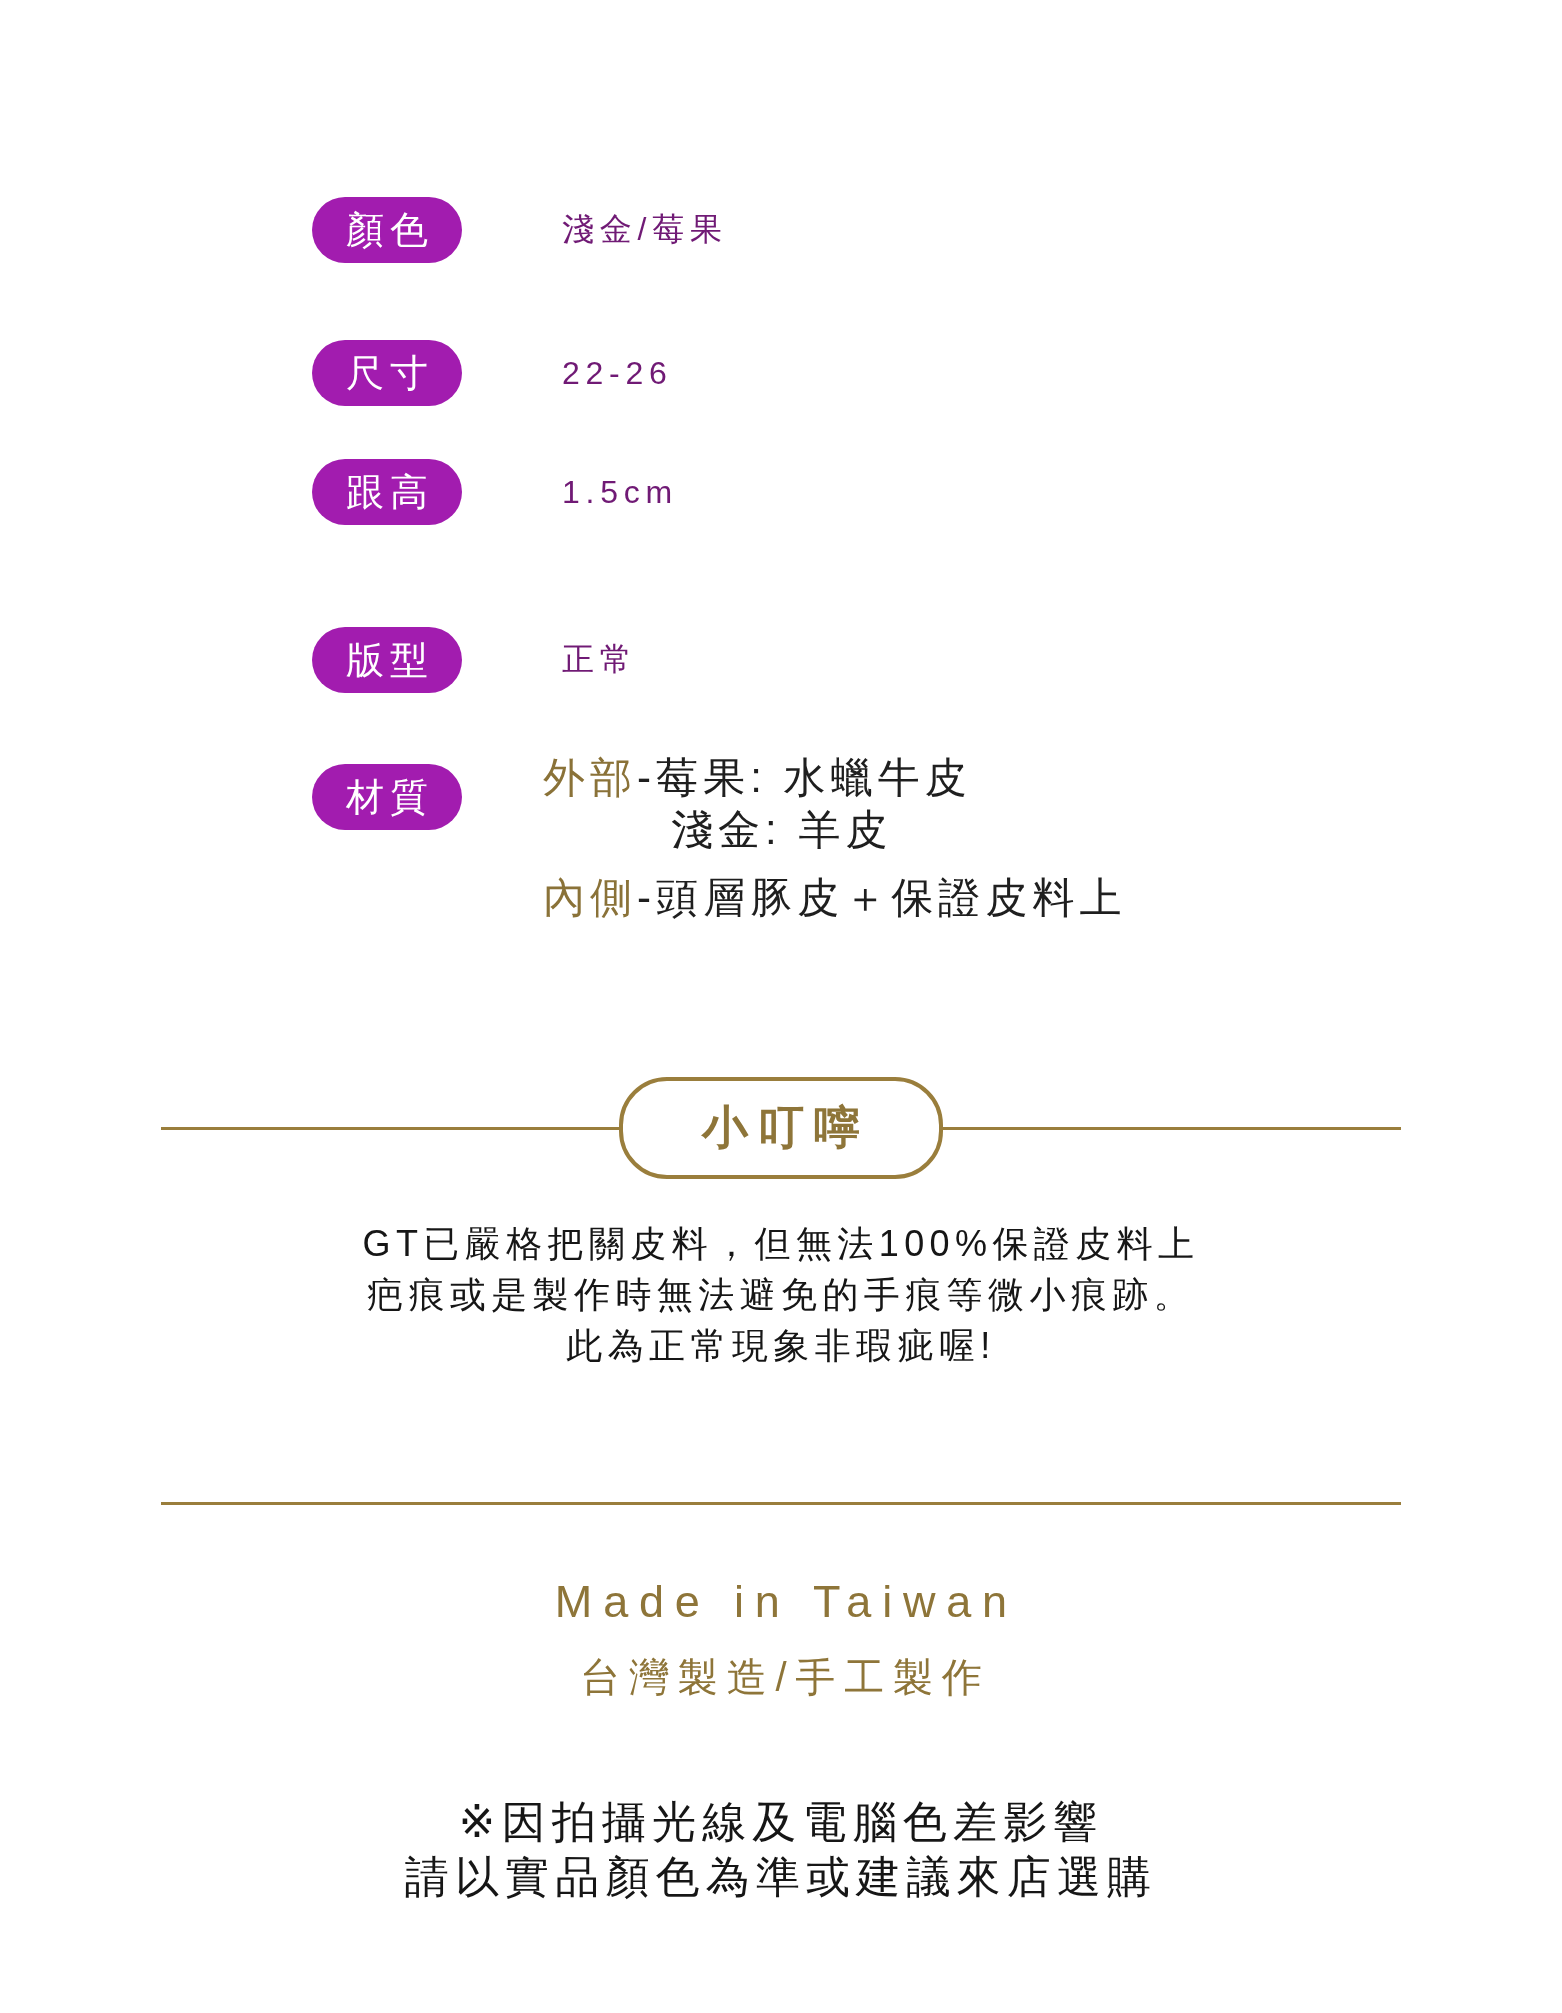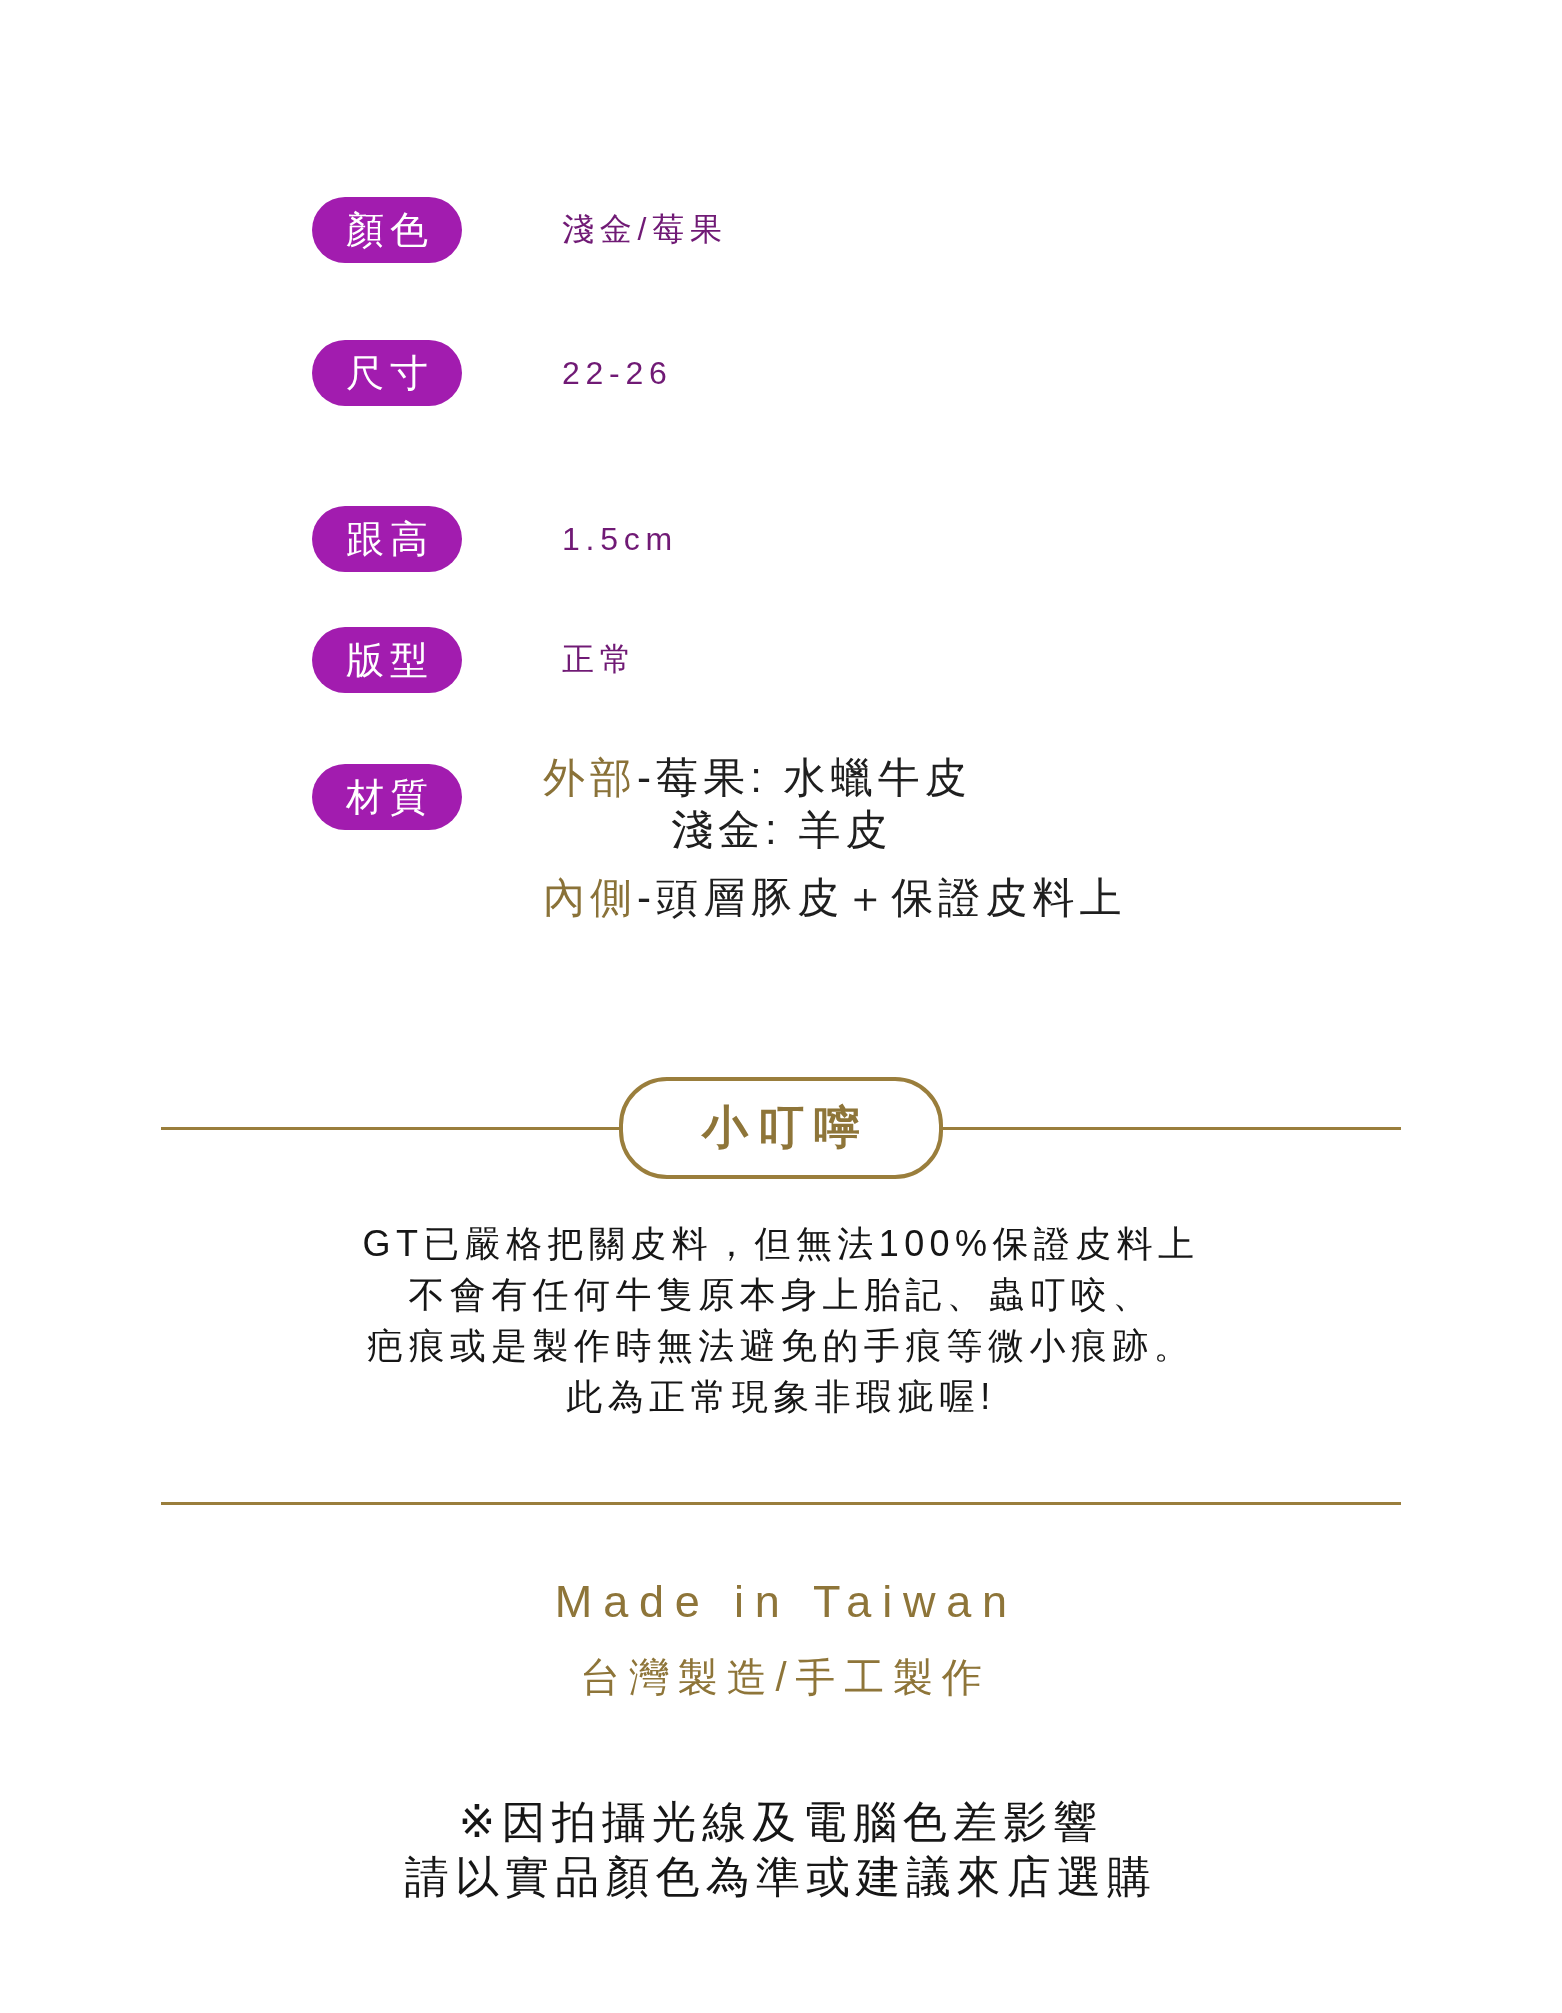--- a/index.html
+++ b/index.html
@@ -156,21 +156,21 @@
     <div class="spec-value">淺金/莓果</div>
   </div>
 
   <div class="spec-row" style="top:340px">
     <div class="badge">
       <span>尺寸</span>
     </div>
     <div class="spec-value">22-26</div>
   </div>
 
-  <div class="spec-row" style="top:506px">
+  <div class="spec-row" style="top:459px">
     <div class="badge">
       <span>跟高</span>
     </div>
     <div class="spec-value">1.5cm</div>
   </div>
 
   <div class="spec-row" style="top:627px">
     <div class="badge">
       <span>版型</span>
     </div>
@@ -194,21 +194,20 @@
   <div class="reminder-divider">
     <div class="hline"></div>
     <div class="capsule">
       <span>小叮嚀</span>
     </div>
     <div class="hline"></div>
   </div>
 
   <div class="note">
     <div>GT已嚴格把關皮料，但無法100%保證皮料上</div>
-    <div>不會有任何牛隻原本身上胎記、蟲叮咬、</div>
     <div>疤痕或是製作時無法避免的手痕等微小痕跡。</div>
     <div>此為正常現象非瑕疵喔!</div>
   </div>
 
   <div class="divider2"></div>
 
   <div class="made-in">Made in Taiwan</div>
 
   <div class="made-in-zh">台灣製造/手工製作</div>
 

